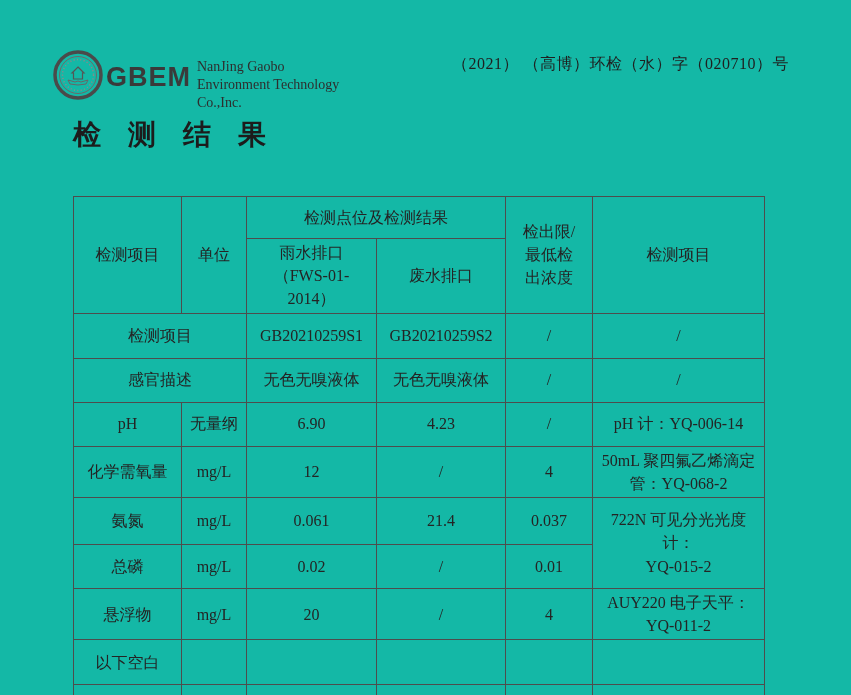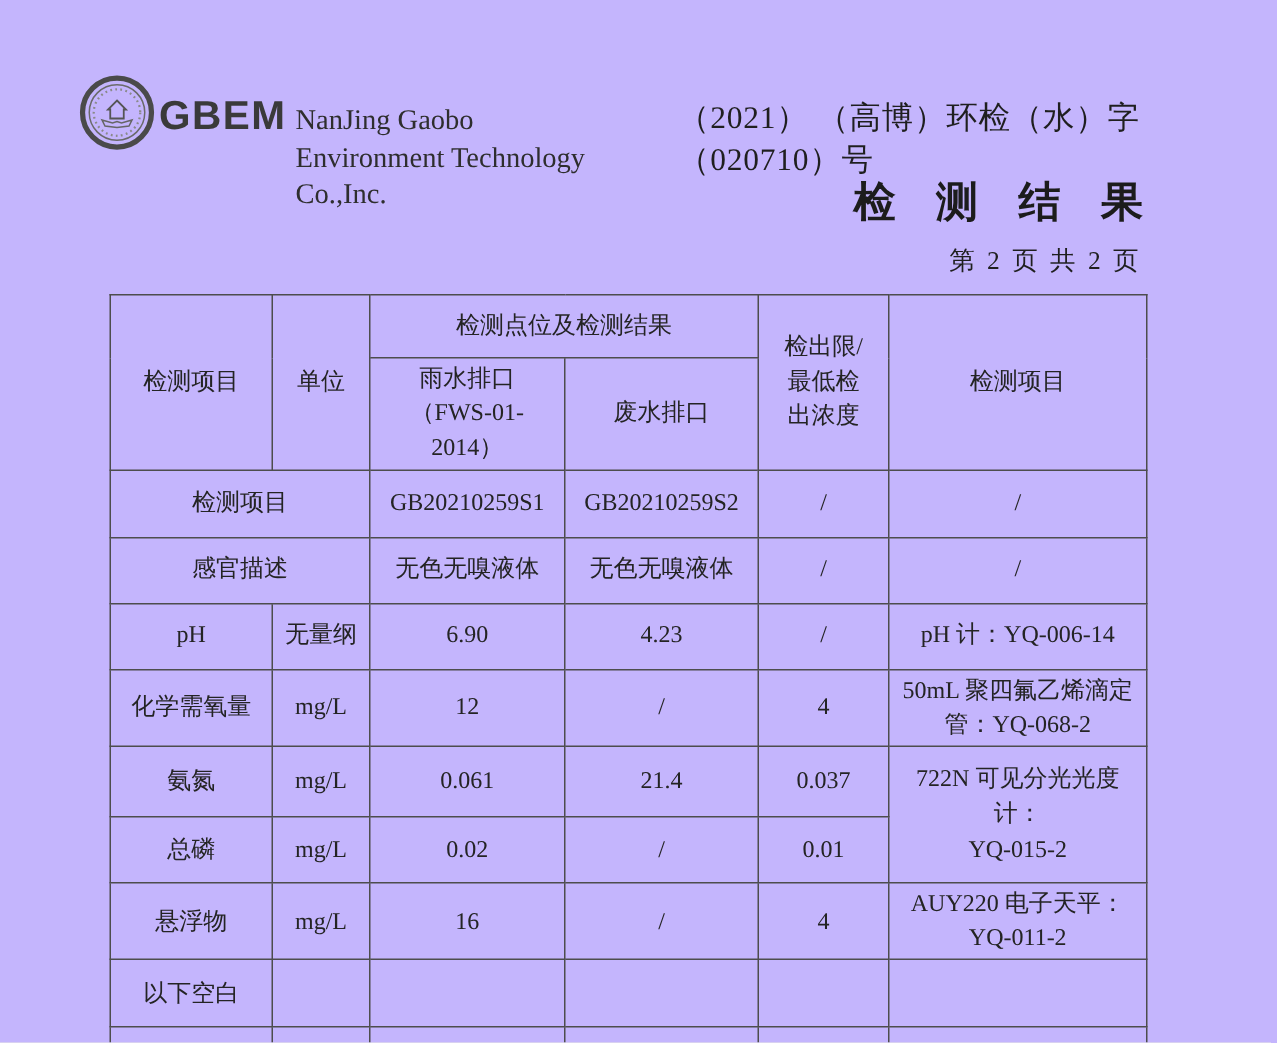--- a/index.html
+++ b/index.html
@@ -1,21 +1,21 @@
 <!DOCTYPE html>
 <html><head>
 <meta charset="utf-8">
 <style>
   * { margin: 0; padding: 0; box-sizing: border-box; }
   html, body { background: #e8e8e8; }
   .page {
     position: relative;
     width: 851px;
     height: 695px;
-    background: #c4b5fd;
+    background: #14b8a6;
     overflow: hidden;
     font-family: "Liberation Serif", "DejaVu Serif", serif;
     color: #222222;
   }
   
   .seal {
     position: absolute;
     left: 53px; top: 50px;
     width: 50px; height: 50px;
   }
@@ -23,39 +23,39 @@
     position: absolute;
     left: 106px; top: 62px;
     font-family: "Liberation Sans", "DejaVu Sans", sans-serif;
     font-weight: bold;
     font-size: 27px;
     letter-spacing: 1px;
     color: #3a3a3a;
   }
   .company {
     position: absolute;
-    left: 197px; top: 69px;
-    font-size: 19px;
+    left: 197px; top: 58px;
+    font-size: 14px;
     line-height: 1.3;
     color: #2e2e2e;
     white-space: pre-line;
   }
   .docnum {
     position: absolute;
-    left: 452px; top: 64px;
-    font-size: 21px;
+    left: 452px; top: 54px;
+    font-size: 16px;
     letter-spacing: 0.5px;
     color: #1f1f1f;
   }
   
   .title {
     position: absolute;
     left: 73px; top: 116px;
     width: 691px;
-    text-align: right;
+    text-align: left;
     font-size: 28px;
     font-weight: bold;
     word-spacing: 16px;
     letter-spacing: 2px;
     color: #1c1c1c;
   }
   .page-indicator {
     position: absolute;
     left: 73px; top: 162px;
     width: 688px;
@@ -97,21 +97,20 @@
     <path d="M25 17 L31 23 L29.5 23 L29.5 29 L20.5 29 L20.5 23 L19 23 Z" fill="none" stroke="#555" stroke-width="1.2"></path>
     <path d="M15 30 L22 32 L25 31 L28 32 L35 30 L33 34 L25 35 L17 34 Z" fill="none" stroke="#666" stroke-width="1"></path>
   </svg>
   <div class="gbem">GBEM</div>
   <div class="company">NanJing Gaobo
 Environment Technology
 Co.,Inc.</div>
   <div class="docnum">（2021） （高博）环检（水）字（020710）号</div>
 
   <div class="title">检 测 结 果</div>
-  <div class="page-indicator">第 2 页 共 2 页</div>
 
   <table class="report">
     <colgroup>
       <col style="width:108px">
         <col style="width:65px">
         <col style="width:130px">
       <col style="width:129px">
         <col style="width:87px">
         <col style="width:172px">
     </colgroup>
@@ -180,21 +179,21 @@
         <td>总磷</td>
         <td>mg/L</td>
         <td>0.02</td>
         <td>/</td>
         <td>0.01</td>
       </tr>
 
       <tr style="height:47px">
         <td>悬浮物</td>
         <td>mg/L</td>
-        <td>16</td>
+        <td>20</td>
         <td>/</td>
         <td>4</td>
         <td>AUY220 电子天平：
 YQ-011-2</td>
       </tr>
 
       <tr style="height:45px">
         <td>以下空白</td>
         <td></td>
         <td></td>

